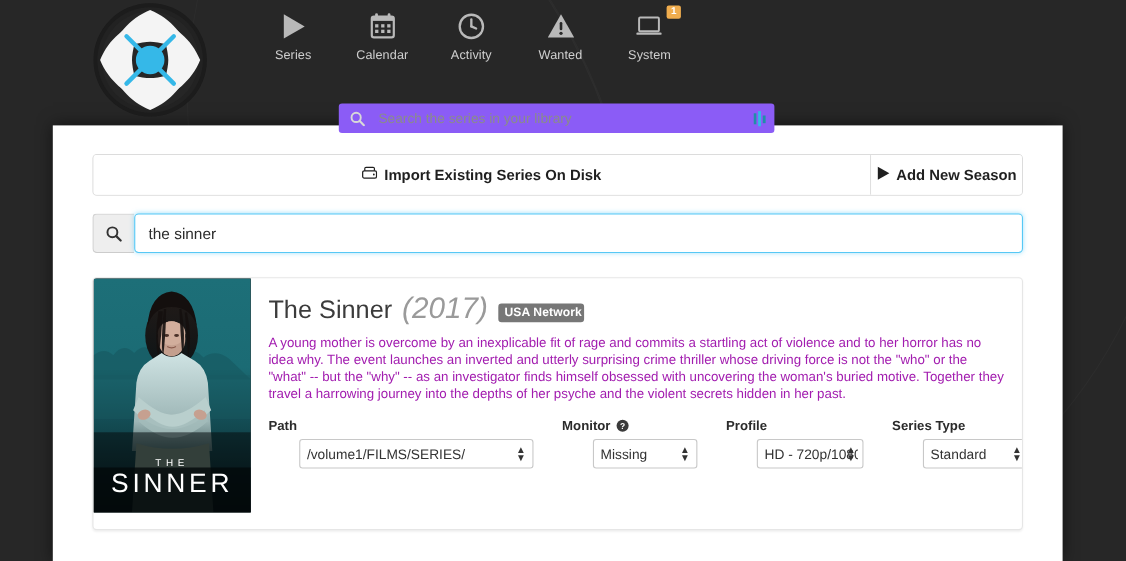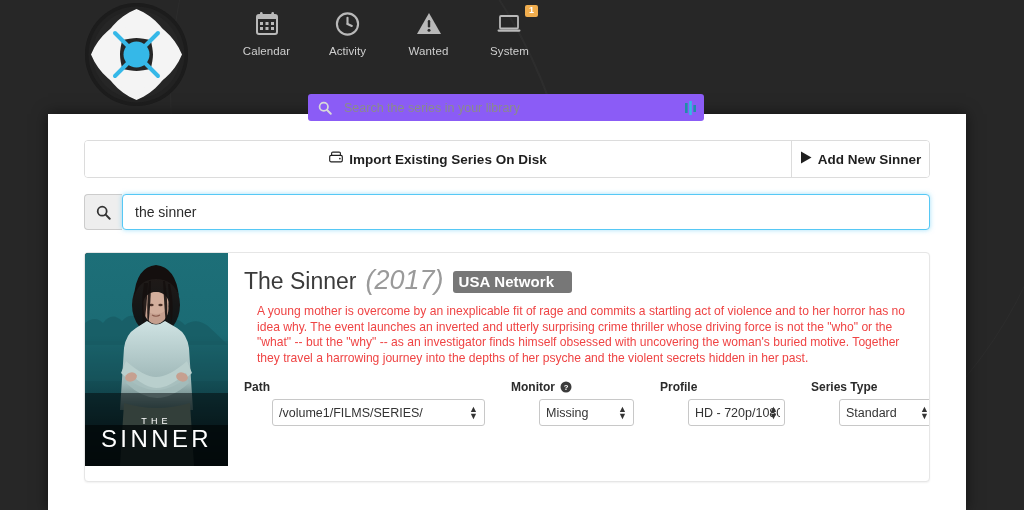--- a/index.html
+++ b/index.html
@@ -182,32 +182,31 @@
   }
   .poster svg { display:block; }
 
   .cbody { flex:1; padding:12px 14px 0 16px; min-width:0; }
 
   .titleline { display:flex; align-items:baseline; gap:9px; }
   .stitle { font-size:23px; color:#3b3b3b; font-weight:400; }
   .syear  { font-size:27px; color:#9a9a9a; font-style:italic; }
   .netbadge {
     background:#777777; color:#fff;
-    font-size:15px; font-weight:bold;
-    padding:2px 18px 3px 6px; border-radius:3px;
+    font-size:11px; font-weight:bold;
+    padding:2px 2px 3px 6px; border-radius:3px;
     position:relative; top:-2px;
     letter-spacing:.1px;
   }
 
   .overview {
     margin-top:8px;
     font-size:12.1px; line-height:15.6px;
-    color:#ef4444;
+    color:#a21caf;
     max-width:700px;
-    margin-left:13px;
   }
 
   
   .formrow {
     margin-top:14px;
     display:flex; align-items:flex-start;
   }
   .fgroup { margin-right:26px; }
   .flabel {
     font-size:12px; font-weight:bold; color:#2b2b2b;
@@ -294,20 +293,28 @@
         <line x1="73" y1="30" x2="58" y2="45"></line>
         <line x1="30" y1="73" x2="45" y2="58"></line>
         <line x1="73" y1="73" x2="58" y2="58"></line>
       </g>
       <circle cx="51.5" cy="51.5" r="13" fill="#35b8e8"></circle>
     </svg>
   </div>
 
   <div class="navlinks">
 
+    <div class="navitem">
+      <span class="nicon">
+        <svg width="24" height="26" viewBox="0 0 24 26">
+            <polygon points="3,2 22,13 3,24" fill="#b9b9b9"></polygon>
+          </svg>
+      </span>
+      <span class="nlabel">Series</span>
+    </div>
 
     <div class="navitem">
       <span class="nicon">
         <svg width="24" height="26" viewBox="0 0 24 26">
           <rect x="2" y="4" width="20" height="19" rx="2" fill="none" stroke="#b9b9b9" stroke-width="2"></rect>
           <rect x="2" y="4" width="20" height="4" fill="#b9b9b9"></rect>
           <rect x="5" y="1" width="2.6" height="5" rx="1.3" fill="#b9b9b9"></rect>
           <rect x="16.4" y="1" width="2.6" height="5" rx="1.3" fill="#b9b9b9"></rect>
           <g fill="#b9b9b9">
             <rect x="5" y="11" width="3" height="3"></rect>
@@ -390,21 +397,21 @@
       </span>
       <span>Import Existing Series On Disk</span>
     </div>
     <div class="bb-sep"></div>
     <div class="bb-side">
       <span>
         <svg width="12" height="13" viewBox="0 0 12 13">
             <polygon points="1,0.5 11.5,6.5 1,12.5" fill="#1f1f1f"></polygon>
           </svg>
       </span>
-      <span>Add New Sinner</span>
+      <span>Add New Season</span>
     </div>
   </div>
 
   <div class="searchrow">
     <div class="sr-addon">
       <svg width="15" height="15" viewBox="0 0 16 16">
         <circle cx="6.6" cy="6.6" r="4.8" fill="none" stroke="#333" stroke-width="1.9"></circle>
         <line x1="10.3" y1="10.3" x2="14.6" y2="14.6" stroke="#333" stroke-width="2.1" stroke-linecap="round"></line>
       </svg>
     </div>

